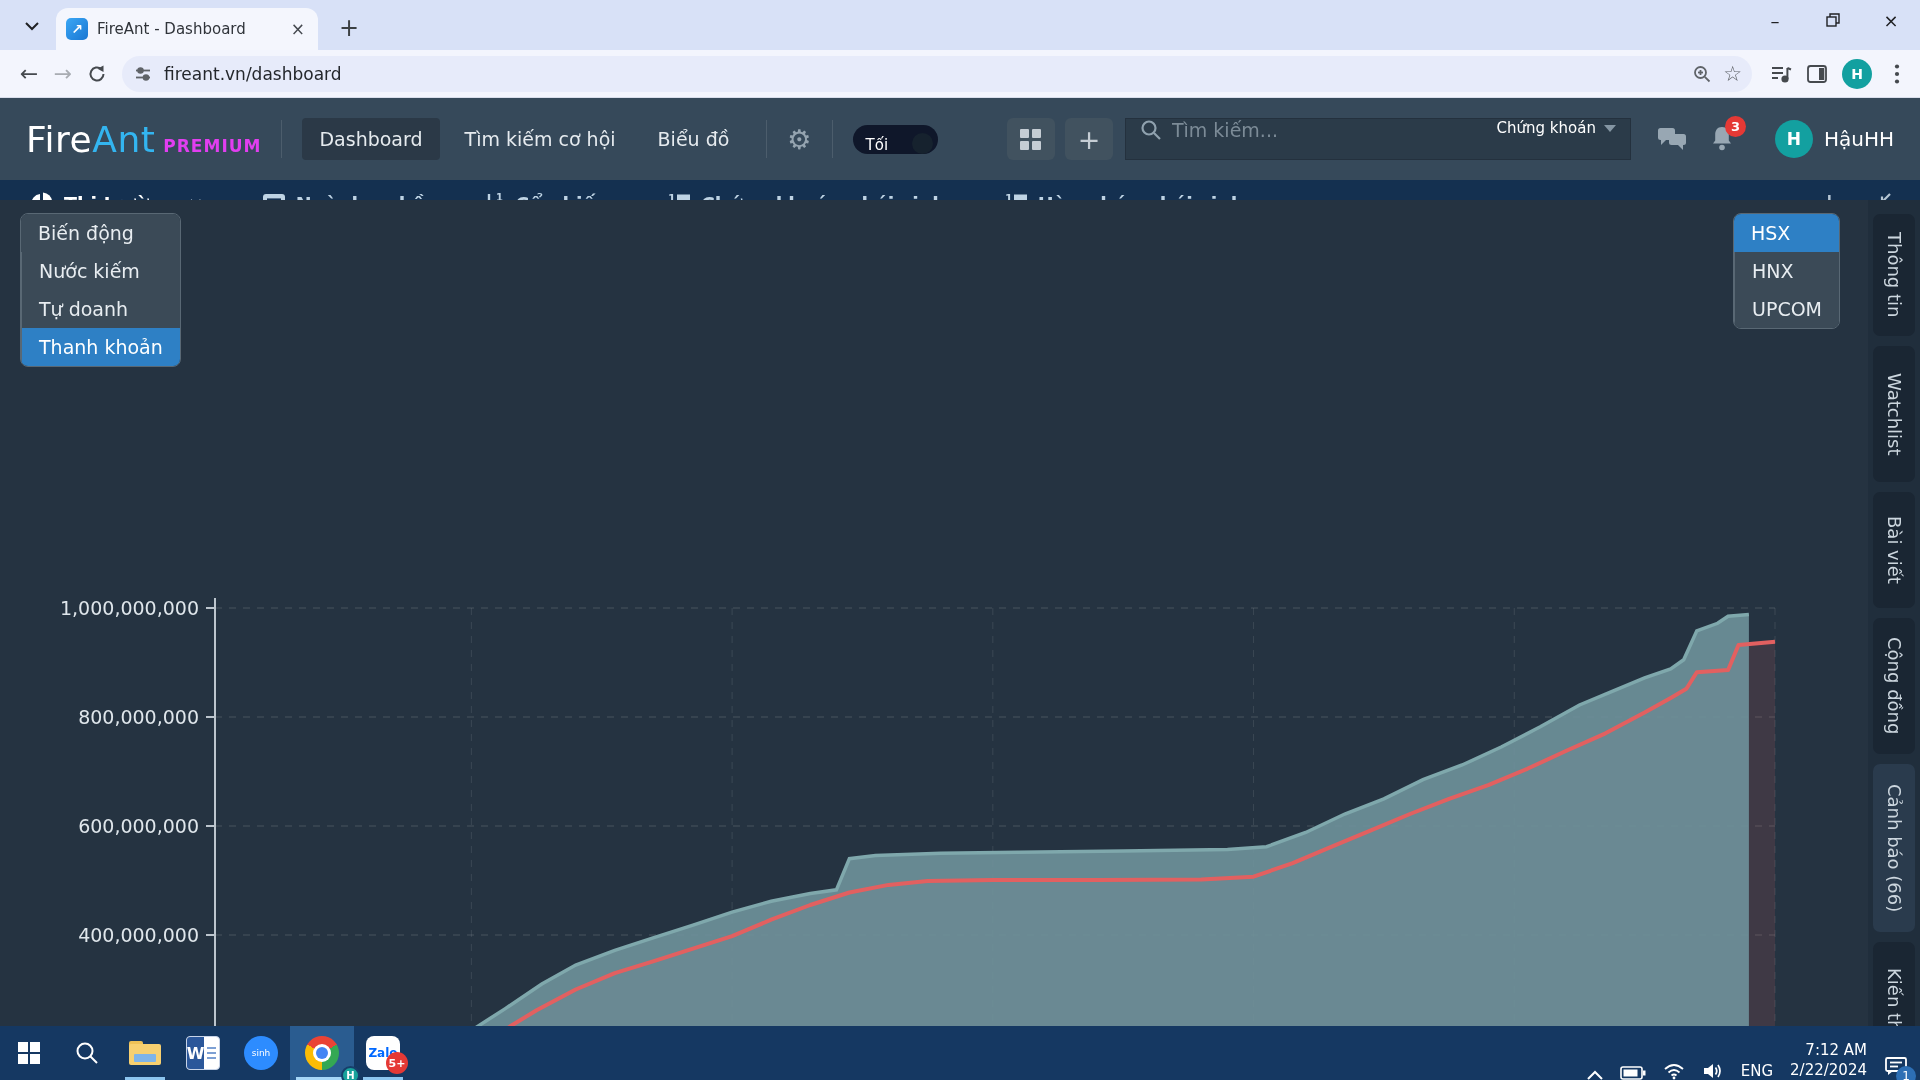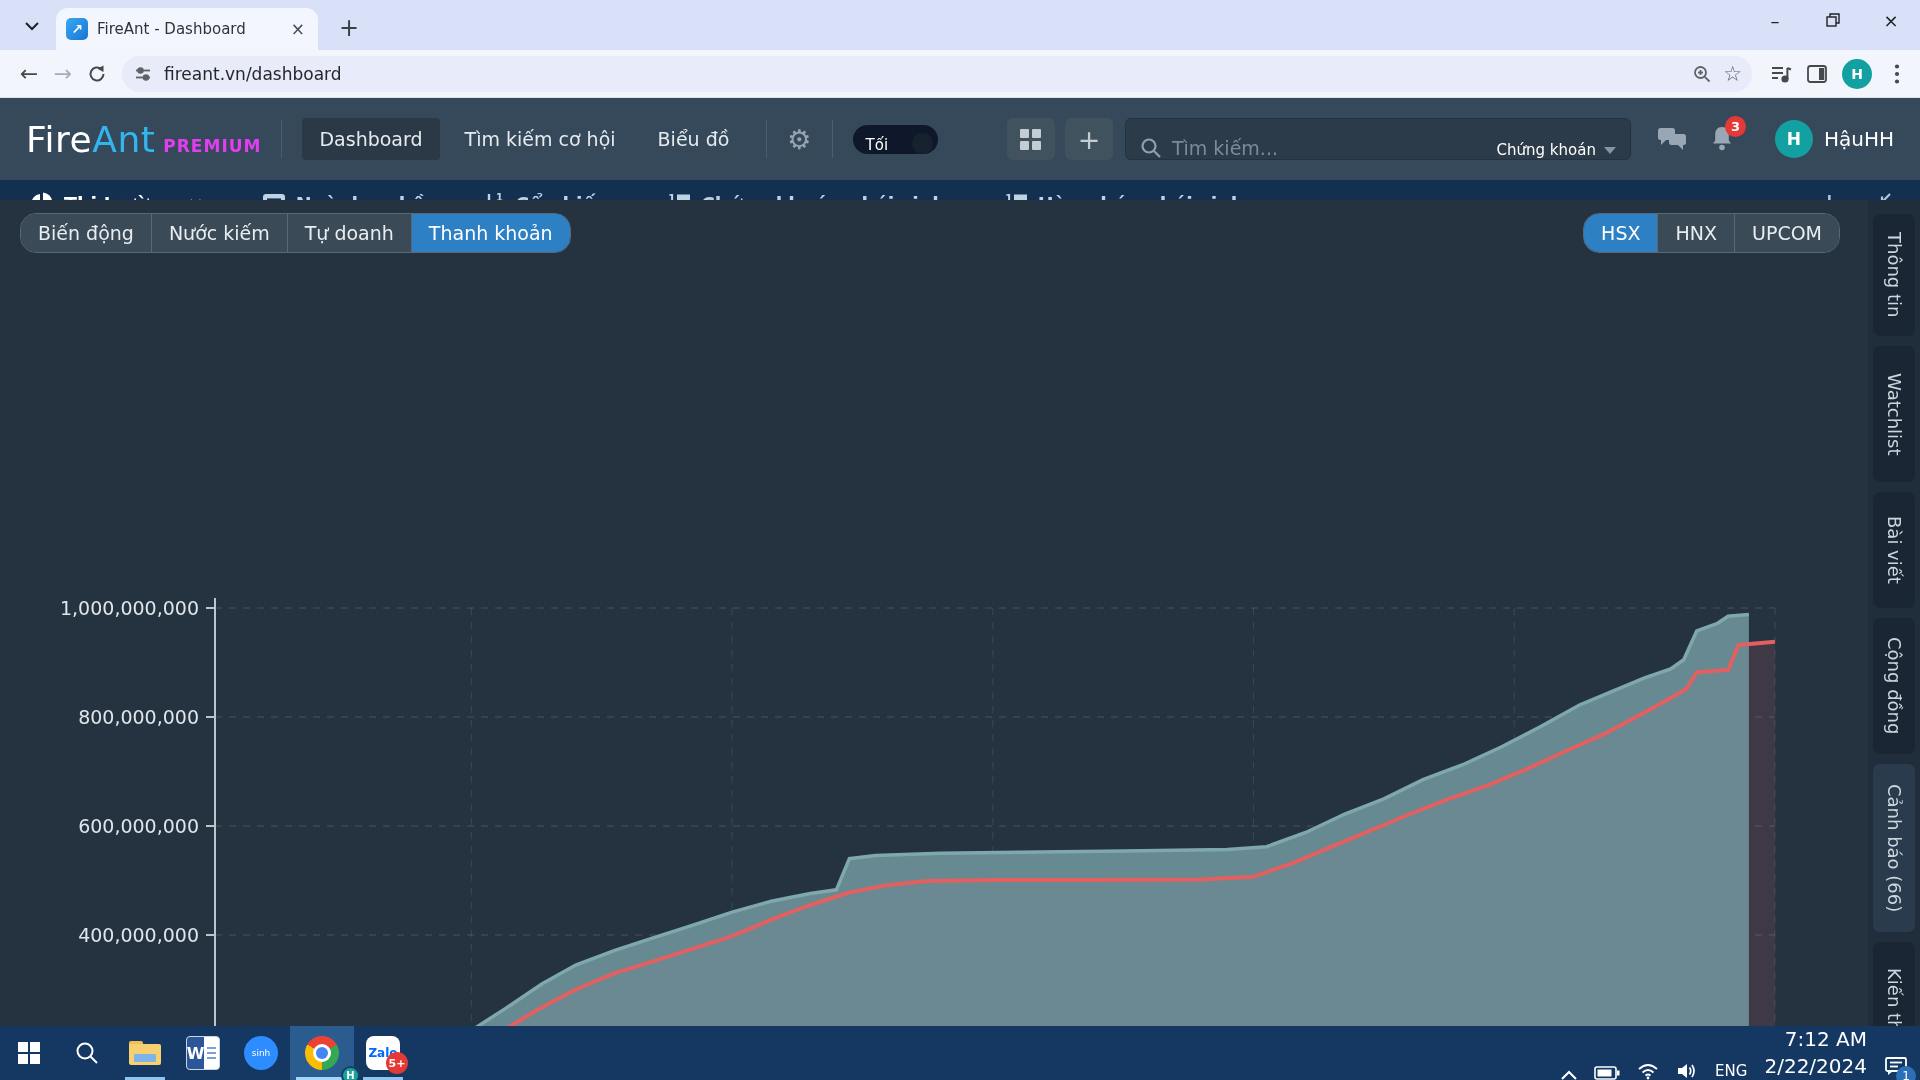--- a/index.html
+++ b/index.html
@@ -38,21 +38,21 @@
   .fa-nav-item.active{background:#2b3947;}
   .gear{font-size:27px;color:#95a4b0;cursor:pointer;}
   .toggle{display:flex;align-items:flex-end;background:#0f172a;border-radius:15px;height:29px;padding:0 5px 0 13px;gap:24px;cursor:pointer;}
   .toggle-label{color:#fff;font-size:15px;}
   .toggle-knob{width:21px;height:21px;border-radius:50%;background:#16222e;}
   .hdr-sq{width:48px;height:42px;background:#41525f;border-radius:6px;display:flex;align-items:center;justify-content:center;cursor:pointer;color:#c5cdd4;}
   .hdr-sq + .hdr-sq{margin-left:10px;}
   .grid-ico{display:grid;grid-template-columns:9px 9px;grid-template-rows:9px 9px;gap:3px;}
   .grid-ico i{background:#c5cdd4;border-radius:1px;}
   .plus-ico{font-size:27px;line-height:1;}
-  .fa-search{width:506px;height:42px;margin-left:12px;background:#2b3b49;border:1px solid #24313e;border-radius:6px;display:flex;align-items:flex-end;padding:0 14px;gap:10px;}
+  .fa-search{width:506px;height:42px;margin-left:12px;background:#2b3b49;border:1px solid #24313e;border-radius:0;display:flex;align-items:flex-start;padding:0 14px;gap:10px;}
   .fa-search input{flex:1;background:transparent;border:none;outline:none;font-size:19px;color:#cfd8df;font-family:inherit;}
   .fa-search input::placeholder{color:#7c8b97;}
   .scope{display:flex;align-items:center;gap:8px;color:#ffffff;font-size:15px;cursor:pointer;white-space:nowrap;}
   .caret{width:0;height:0;border-left:6px solid transparent;border-right:6px solid transparent;border-top:7px solid #8596a3;}
   .hdr-icons{display:flex;align-items:center;gap:22px;margin-left:26px;}
   .hicon{position:relative;cursor:pointer;display:flex;}
   .badge{position:absolute;top:-9px;right:-11px;min-width:21px;height:21px;border-radius:11px;background:#e53935;color:#fff;font-size:13px;font-weight:bold;display:flex;align-items:center;justify-content:center;padding:0 4px;}
   .user{display:flex;align-items:center;gap:11px;margin-left:18px;cursor:pointer;}
   .user-avatar{width:38px;height:38px;border-radius:50%;background:#13a0a0;color:#fff;font-size:17px;font-weight:bold;display:flex;align-items:center;justify-content:center;}
   .user-name{font-size:20px;color:#fff;}
@@ -63,21 +63,21 @@
   .ws-tab.active{color:#fff;}
   .ws-tab.active::after{content:"";position:absolute;left:-6px;right:-6px;bottom:3px;height:5px;border-radius:3px;background:#b5c0ca;}
   .ws-close{font-size:19px;font-weight:normal;color:#cdd6dd;padding-left:2px;}
   .ws-right{margin-left:auto;display:flex;align-items:center;gap:26px;color:#b7c7d5;}
   .ws-right .wsr{cursor:pointer;display:flex;align-items:center;}
   .ws-plus{font-size:30px;line-height:1;}
 
   
   .content{position:absolute;left:0;top:200px;width:1868px;height:826px;background:#253341;}
   .filters{display:flex;justify-content:space-between;align-items:flex-start;padding:13px 28px 0 20px;}
-  .bgroup{display:flex;border:1px solid #59płyn6874;border:1px solid #596874;border-radius:16px;overflow:hidden;}
+  .bgroup{display:flex;border:1px solid #59płyn6874;border:1px solid #596874;border-radius:8px;overflow:hidden;flex-direction:column;}
   .fbtn{height:38px;padding:0 17px;display:flex;align-items:center;background:#3b4a57;color:#e8edf1;font-size:19px;cursor:pointer;border-left:1px solid #596874;white-space:nowrap;}
   .fbtn:first-child{border-left:none;}
   .fbtn.active{background:#2e80c5;color:#fff;}
   .legend{display:flex;justify-content:center;gap:46px;margin-top:40px;color:#dfe6ea;font-size:19px;}
   .litem{display:flex;align-items:center;gap:9px;cursor:pointer;}
   .lmark{position:relative;width:40px;height:16px;display:flex;align-items:center;}
   .lline{width:100%;height:4px;border-radius:2px;}
   .ldot{position:absolute;left:12px;top:0;width:16px;height:16px;border-radius:50%;}
   #chart-svg{position:absolute;left:0;top:388px;}
   .hgrid{stroke:rgba(255,255,255,.16);stroke-width:1;stroke-dasharray:7 7;}
@@ -117,21 +117,21 @@
   .hbadge{position:absolute;right:-6px;bottom:-5px;width:19px;height:19px;border-radius:50%;background:#18a39b;border:2px solid #16406b;color:#fff;font-size:10px;font-weight:bold;display:flex;align-items:center;justify-content:center;z-index:2;}
   .zalo-ico{position:relative;width:34px;height:34px;border-radius:8px;background:#fff;color:#0068ff;font-weight:bold;font-size:12px;display:flex;align-items:center;justify-content:center;}
   .zbadge{position:absolute;right:-8px;bottom:-4px;width:22px;height:22px;border-radius:50%;background:#e53935;color:#fff;font-size:11px;font-weight:bold;display:flex;align-items:center;justify-content:center;}
   .folder{position:relative;width:32px;height:24px;}
   .folder .back{position:absolute;left:0;top:0;width:14px;height:6px;background:#eec156;border-radius:2px 2px 0 0;}
   .folder .body{position:absolute;left:0;top:3px;width:32px;height:21px;background:#f7d070;border-radius:2px;}
   .folder .tray{position:absolute;left:5px;top:13px;width:22px;height:8px;background:#7fb4e8;border-radius:1px;}
   .tray-area{margin-left:auto;display:flex;align-items:flex-end;gap:17px;padding-right:12px;}
   .tray-ic{display:flex;align-items:center;justify-content:center;cursor:pointer;}
   .lang{font-size:15px;cursor:pointer;}
-  .clock{font-size:20px;text-align:right;line-height:1.35;cursor:pointer;}
+  .clock{font-size:15px;text-align:right;line-height:1.35;cursor:pointer;}
   .ac{position:relative;cursor:pointer;}
   .acbadge{position:absolute;right:-8px;bottom:-6px;width:20px;height:20px;border-radius:50%;background:#2d6fb5;color:#fff;font-size:12px;display:flex;align-items:center;justify-content:center;}
 </style>
 </head>
 <body>
 
 <div class="tabstrip">
   <div class="tab-chevron">
     <svg width="14" height="9" viewBox="0 0 14 9">
         <polyline points="1,1 7,7 13,1" fill="none" stroke="#202124" stroke-width="2"></polyline>

